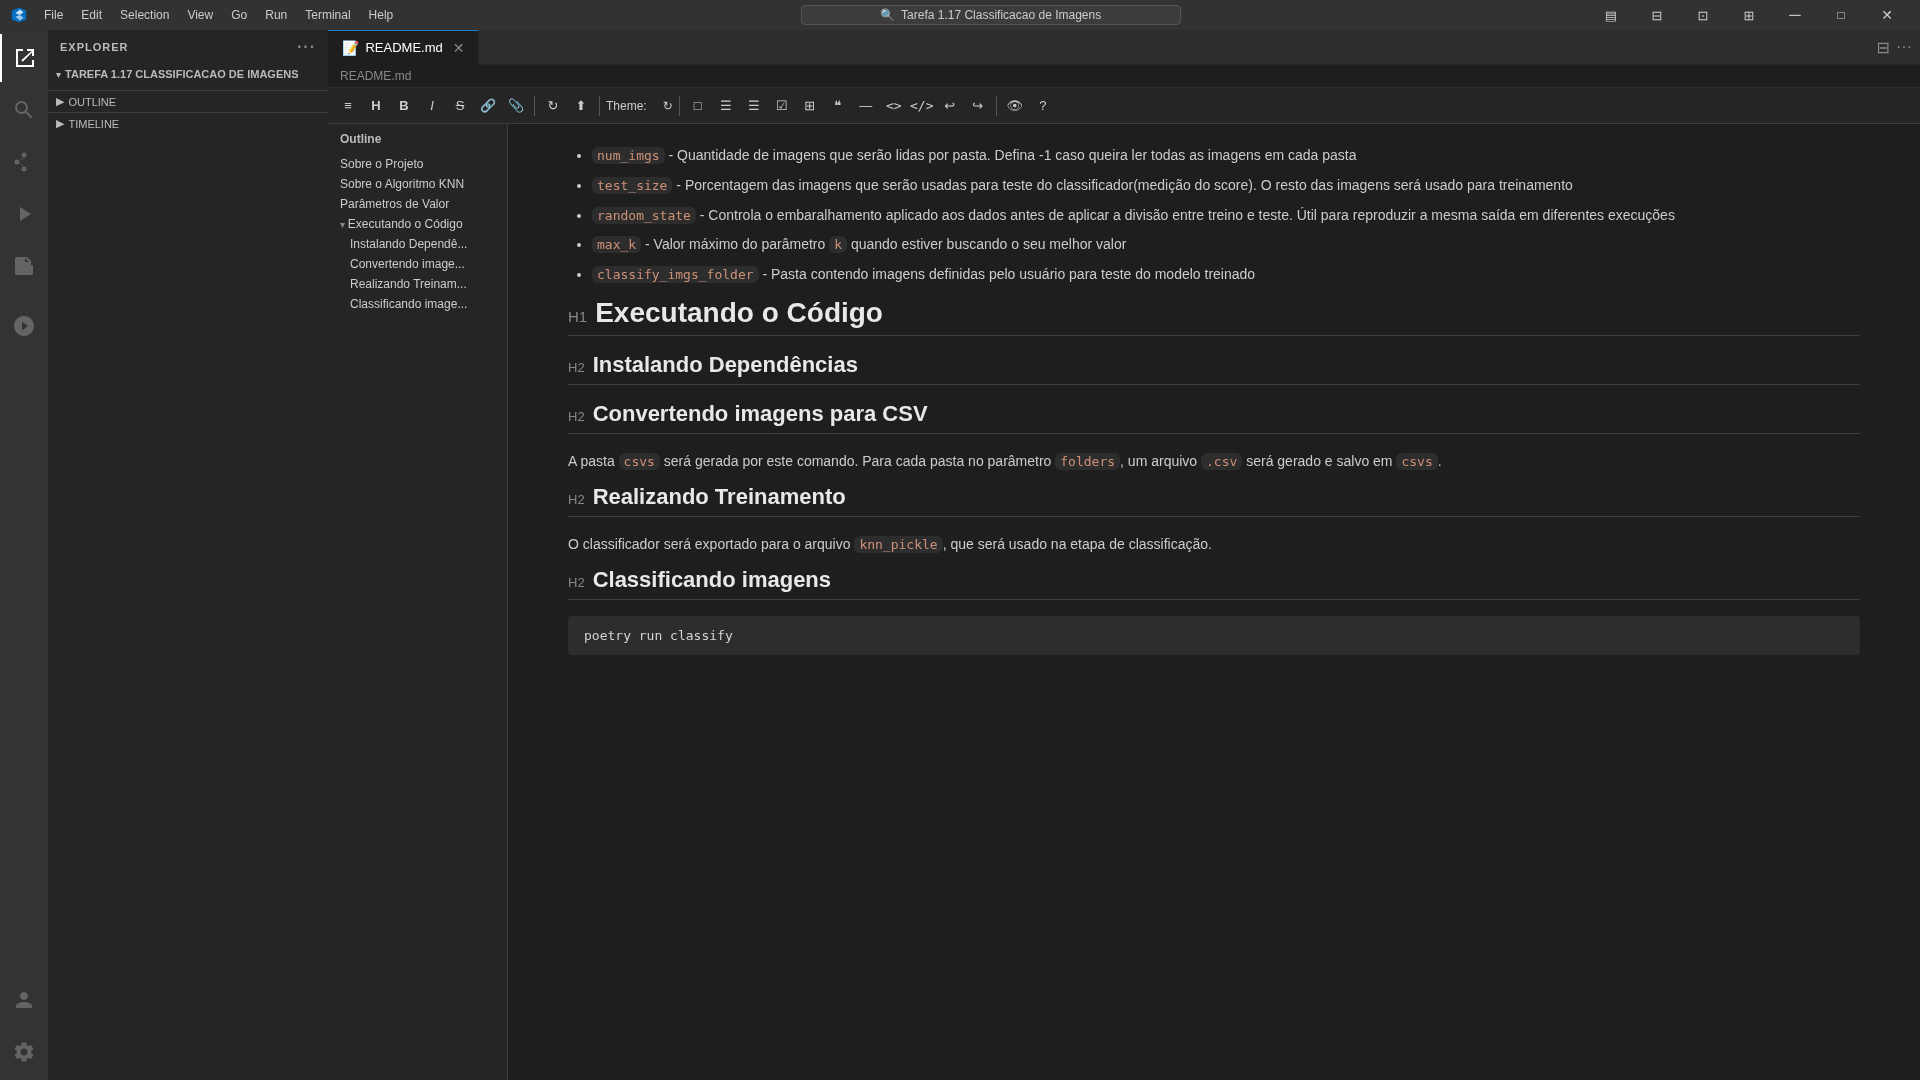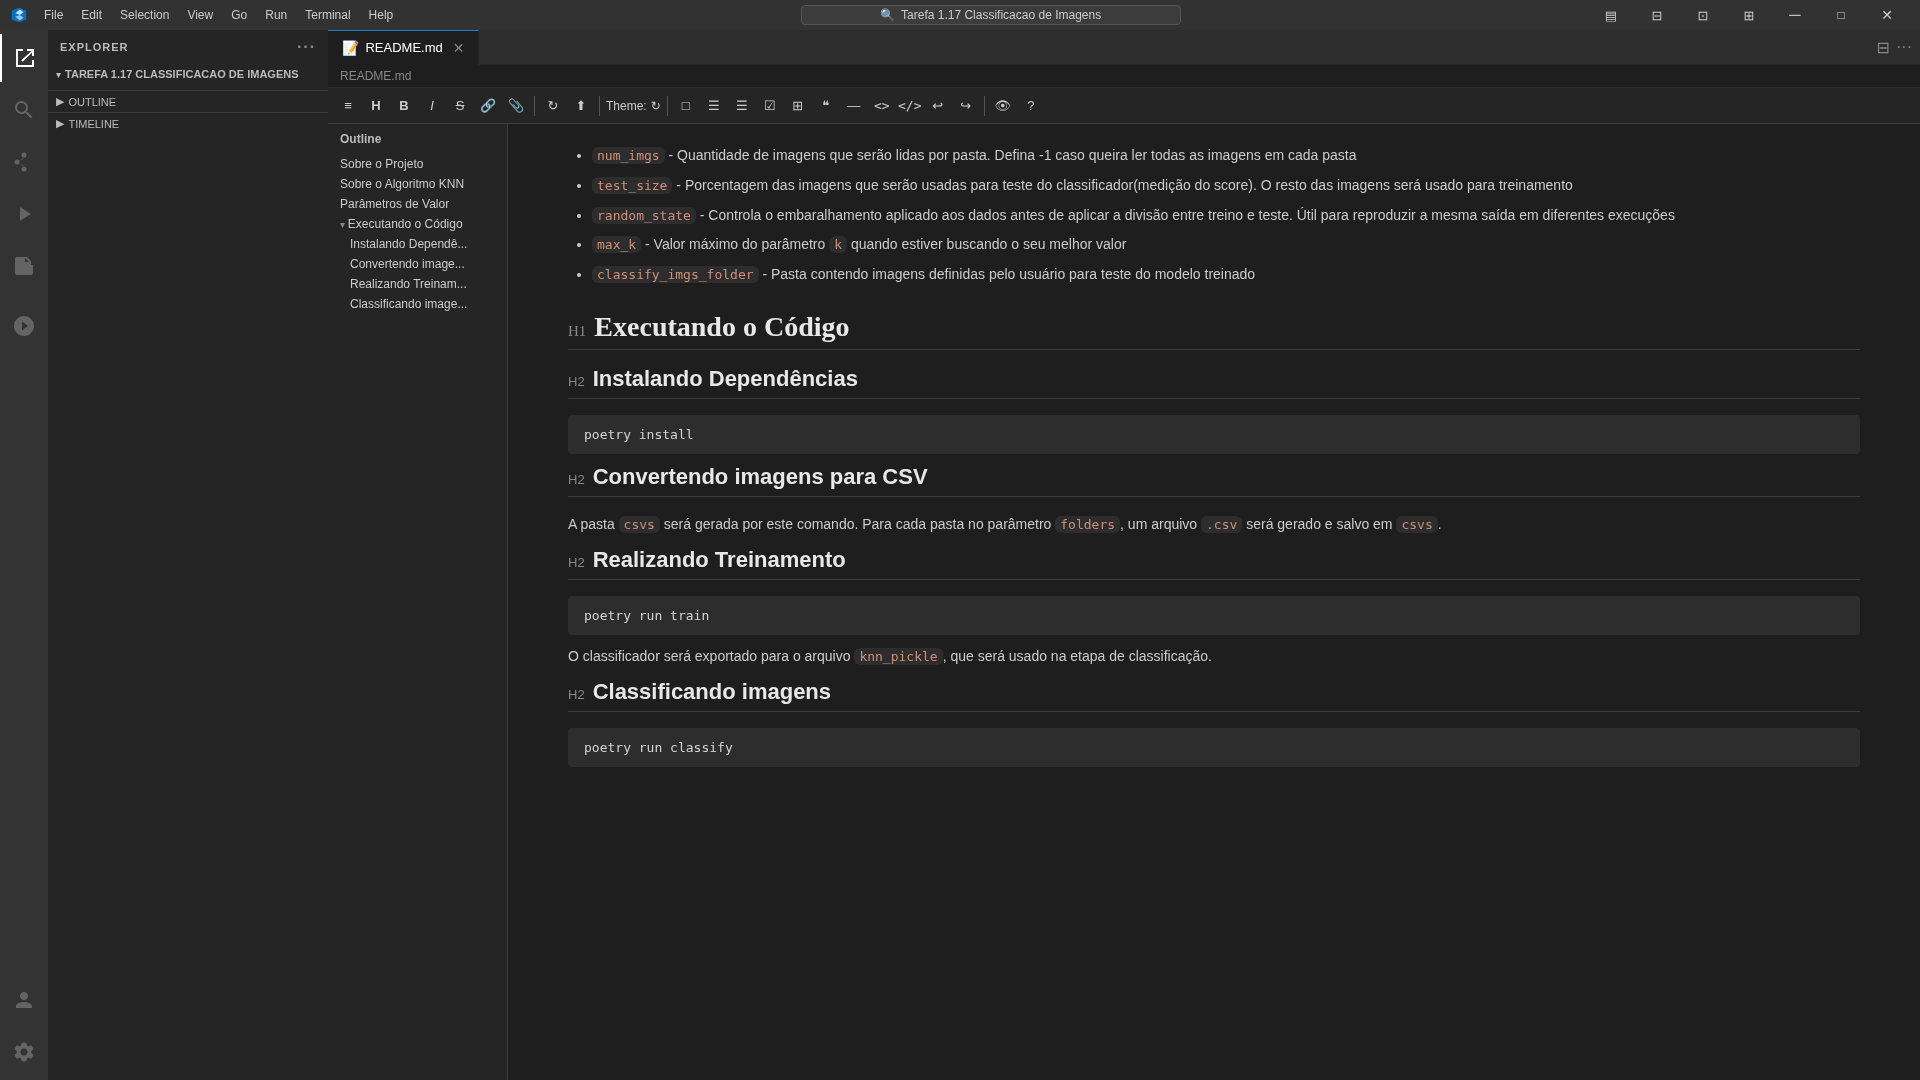--- a/index.html
+++ b/index.html
@@ -42,21 +42,21 @@
     .tab-close { font-size: 14px; color: #888; margin-left: 4px; }
     .tab-icon { font-size: 14px; color: #519aba; }
 
     
     .breadcrumb { background: #1e1e1e; padding: 4px 12px; font-size: 12px; color: #888; border-bottom: 1px solid #2d2d2d; display: flex; align-items: center; gap: 4px; }
 
     
     .md-toolbar { background: #252526; border-bottom: 1px solid #3d3d3d; padding: 4px 8px; display: flex; align-items: center; gap: 4px; height: 36px; }
     .md-toolbar-btn { width: 24px; height: 24px; display: flex; align-items: center; justify-content: center; cursor: pointer; color: #ccc; font-size: 13px; border-radius: 3px; }
     .md-toolbar-sep { width: 1px; height: 20px; background: #555; margin: 0 2px; }
-    .md-toolbar-theme { font-size: 12px; color: #ccc; display: flex; align-items: center; gap: 4px; }
+    .md-toolbar-theme { font-size: 12px; color: #ccc; display: flex; align-items: center; gap: 16px; }
 
     
     .content-row { display: flex; flex: 1; overflow: hidden; }
     
     
     .outline-panel { width: 180px; background: #252526; border-right: 1px solid #3d3d3d; overflow-y: auto; flex-shrink: 0; }
     .outline-header { padding: 8px 12px; font-size: 12px; color: #bbbbbb; font-weight: 600; }
     .outline-item { padding: 3px 12px; font-size: 12px; color: #cccccc; cursor: pointer; white-space: nowrap; overflow: hidden; text-overflow: ellipsis; }
     .outline-item.sub { padding-left: 22px; }
     .outline-item.has-arrow::before { content: '▾ '; font-size: 10px; color: #888; }
@@ -288,44 +288,42 @@
             <span> - Valor máximo do parâmetro </span>
             <code>k</code>
             <span> quando estiver buscando o seu melhor valor</span>
           </li>
           <li>
             <code>classify_imgs_folder</code>
             <span> - Pasta contendo imagens definidas pelo usuário para teste do modelo treinado</span>
           </li>
         </ul>
 
-        <div class="heading-row" style="margin-top:24px;font-family:Liberation Serif, serif;">
+        <div class="heading-row" style="margin-top:10px;">
           <span class="h1-marker">H1</span>
           <h1 style="border:none;padding:0;margin:0;">Executando o Código</h1>
         </div>
 
         <div class="heading-row">
           <span class="h2-marker">H2</span>
           <h2 style="border:none;padding:0;margin:0;">Instalando Dependências</h2>
         </div>
-        <pre><code>poetry install</code></pre>
 
         <div class="heading-row">
           <span class="h2-marker">H2</span>
           <h2 style="border:none;padding:0;margin:0;">Convertendo imagens para CSV</h2>
         </div>
         <p>
           A pasta <code>csvs</code> será gerada por este comando. Para cada pasta no parâmetro <code>folders</code>, um arquivo <code>.csv</code> será gerado e salvo em <code>csvs</code>.
         </p>
 
         <div class="heading-row">
           <span class="h2-marker">H2</span>
           <h2 style="border:none;padding:0;margin:0;">Realizando Treinamento</h2>
         </div>
-        <pre><code>poetry run train</code></pre>
         <p>
           O classificador será exportado para o arquivo <code>knn_pickle</code>, que será usado na etapa de classificação.
         </p>
 
         <div class="heading-row">
           <span class="h2-marker">H2</span>
           <h2 style="border:none;padding:0;margin:0;">Classificando imagens</h2>
         </div>
         <pre><code>poetry run classify</code></pre>
       </div>

